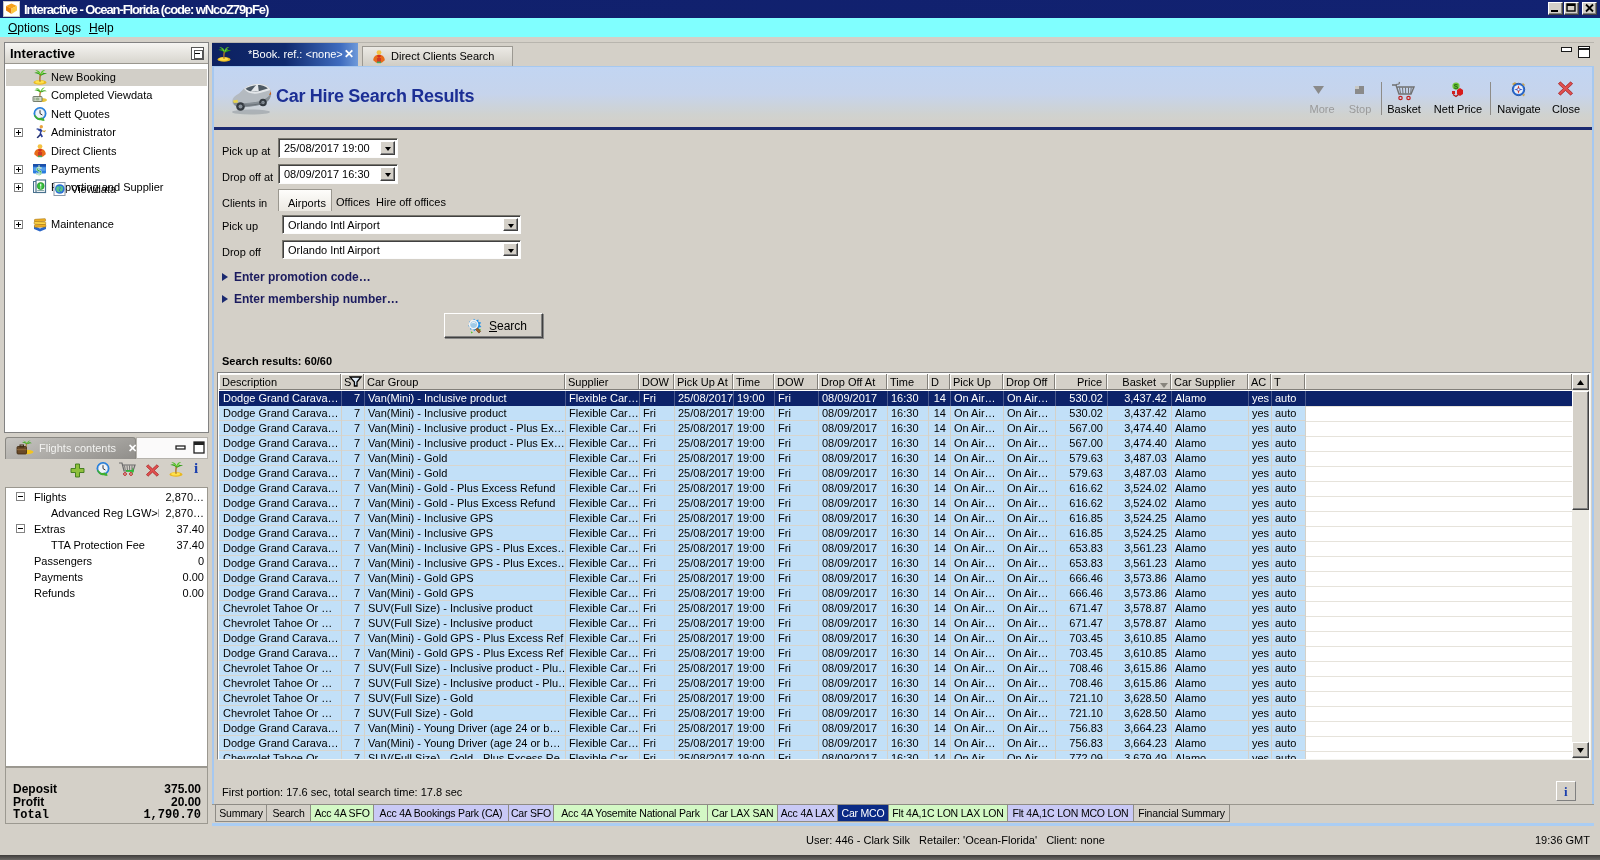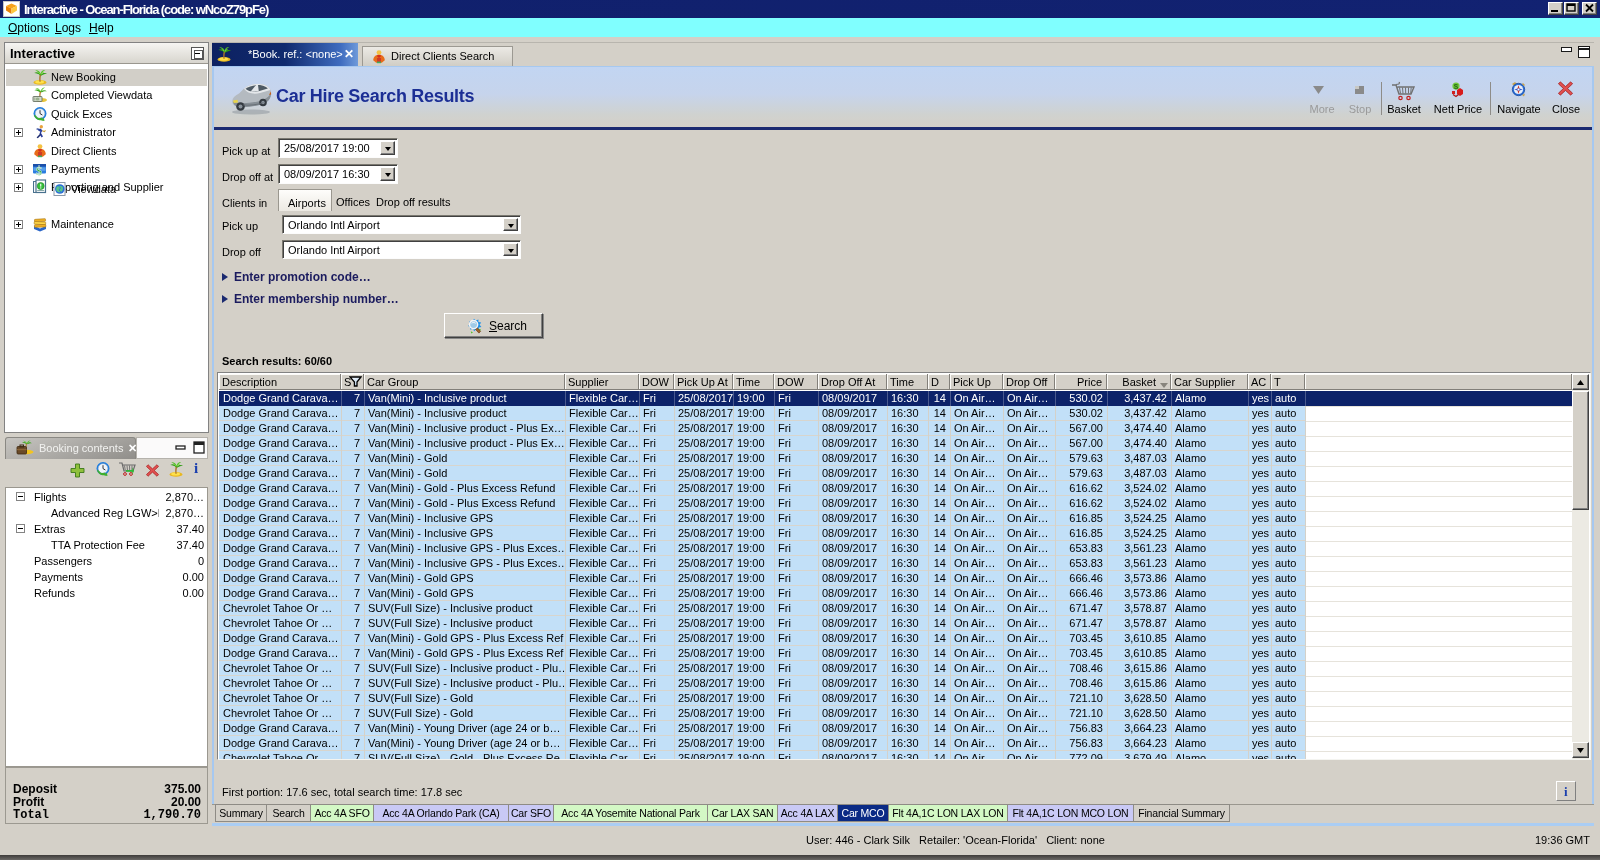--- a/index.html
+++ b/index.html
@@ -155,21 +155,21 @@
       <span class="lbl">Completed Viewdata</span>
     </div>
 <div class="trow abs" style="top:63px;">
       <span class="ico"><svg width="16" height="16" viewBox="0 0 16 16">
           <circle cx="8" cy="7.5" r="6.5" fill="#1e7de0"></circle>
           <circle cx="8" cy="7.5" r="4.8" fill="#eef4fb" stroke="#9ab" stroke-width="0.5"></circle>
           <path d="M8 4.2 L8 7.6 L10.4 9" stroke="#333" stroke-width="1" fill="none"></path>
           <path d="M2 9 C3 13 7 15.2 11 14 L10 11.5 C7.5 12.6 5 11.8 3.8 9.4 Z" fill="#3fb02c"></path>
           <path d="M12.5 15 L9.3 14.4 L11.8 11.7 Z" fill="#3fb02c"></path>
         </svg></span>
-      <span class="lbl">Quick Exces</span>
+      <span class="lbl">Nett Quotes</span>
     </div>
 <div class="trow abs" style="top:81px;">
       <div class="plusbox p"></div>
       <span class="ico"><svg width="16" height="16" viewBox="0 0 16 16">
           <circle cx="9.3" cy="2.8" r="1.7" fill="#e8a23c"></circle>
           <path d="M8.5 4.5 L10.5 6.5 L9 9 L11 12.5 L9.5 13.5 L7.5 9.8 L8.3 7.5 L6 6.8 Z" fill="#2b3f9e"></path>
           <path d="M8.5 5 L5 4.2 L4.2 5.2 L7.8 6.4 Z" fill="#30489c"></path>
           <path d="M8.6 9.3 L6.2 11.8 L4.6 13.6 L5.8 14.2 L8.8 11.2 Z" fill="#1b2a6e"></path>
           <path d="M10.2 6.8 L12.4 7.6 L13.5 6.4" stroke="#caa23c" stroke-width="1.1" fill="none"></path>
         </svg></span>
@@ -232,21 +232,21 @@
         <path d="M10.6 8 C10.5 6 10.7 4.8 11.2 3.2 L10.2 3 C9.6 4.9 9.6 6.4 9.8 8 Z" fill="#b07a2a"></path>
         <path d="M10.9 3.4 C9.2 1.8 7.4 1.5 5.9 2.4 C7.8 2.6 9.1 3.1 10.2 4 Z" fill="#3da51d"></path>
         <path d="M11 3.2 C10.1 1.4 8.5 0.5 6.8 0.7 C8.5 1.4 9.6 2.2 10.4 3.5 Z" fill="#59c62f"></path>
         <path d="M10.9 3.3 C11.4 1.3 12.8 0.2 14.5 0.4 C13 1.2 12 2.2 11.5 3.6 Z" fill="#59c62f"></path>
         <path d="M11 3.5 C12.7 2.1 14.5 2 15.8 3.2 C14 3 12.7 3.4 11.6 4.3 Z" fill="#3da51d"></path>
         <ellipse cx="11" cy="12" rx="6.5" ry="2.2" fill="#f2c421"></ellipse>
         <rect x="1" y="6.5" width="9.5" height="7.5" rx="1" fill="#6a4a28" stroke="#3e2a12" stroke-width="0.8"></rect>
         <rect x="4" y="5" width="3.5" height="2" fill="none" stroke="#3e2a12" stroke-width="1"></rect>
         <rect x="1" y="9" width="9.5" height="1.2" fill="#8a6436"></rect>
       </svg></span>
-    <span id="bctabtxt" class="abs">Booking contents</span>
+    <span id="bctabtxt" class="abs">Flights contents</span>
     <span id="bcx" class="abs">✕</span>
   </div>
 <div id="bcwhite" class="abs">
     <svg style="position:absolute;left:38px;top:5px;" width="12" height="10">
       <rect x="1" y="3" width="9" height="3" fill="#fff" stroke="#222" stroke-width="1.3"></rect>
     </svg>
     <svg style="position:absolute;left:56px;top:3px;" width="12" height="13">
       <rect x="1" y="1" width="10" height="11" fill="#fff" stroke="#222" stroke-width="1.3"></rect>
       <rect x="1" y="1" width="10" height="3" fill="#222"></rect>
     </svg>
@@ -442,21 +442,21 @@
 <span class="flabel abs" style="left:8px;top:104px;">Drop off at</span>
 <div class="combo abs" style="left:64px;top:97px;width:120px;height:20px;">
       <span class="txt">08/09/2017 16:30</span>
       <div class="drop" style="right:2px;height:14px;"></div>
     </div>
 <span class="flabel abs" style="left:8px;top:130px;">Clients in</span>
 <div class="abs" style="left:64px;top:122px;width:54px;height:22px;background:linear-gradient(#fefdfb,#ece9e2);border:1px solid #9a978f;border-bottom:none;">
       <span class="flabel abs" style="left:9px;top:7px;">Airports</span>
     </div>
 <span class="flabel abs" style="left:122px;top:129px;">Offices</span>
-<span class="flabel abs" style="left:162px;top:129px;">Drop off results</span>
+<span class="flabel abs" style="left:162px;top:129px;">Hire off offices</span>
 <span class="flabel abs" style="left:8px;top:153px;">Pick up</span>
 <div class="combo abs" style="left:68px;top:148px;width:239px;height:19px;">
       <span class="txt">Orlando Intl Airport</span>
       <div class="drop" style="right:2px;height:13px;"></div>
     </div>
 <span class="flabel abs" style="left:8px;top:179px;">Drop off</span>
 <div class="combo abs" style="left:68px;top:173px;width:239px;height:19px;">
       <span class="txt">Orlando Intl Airport</span>
       <div class="drop" style="right:2px;height:13px;"></div>
     </div>
@@ -1067,21 +1067,21 @@
 <div class="btab grey first abs" style="left:215px;top:804px;width:52px;">
     <span>Summary</span>
   </div>
 <div class="btab grey abs" style="left:267px;top:804px;width:44px;">
     <span>Search</span>
   </div>
 <div class="btab green abs" style="left:311px;top:804px;width:63px;">
     <span>Acc 4A SFO</span>
   </div>
 <div class="btab lav abs" style="left:374px;top:804px;width:135px;">
-    <span>Acc 4A Orlando Park (CA)</span>
+    <span>Acc 4A Bookings Park (CA)</span>
   </div>
 <div class="btab lav abs" style="left:509px;top:804px;width:45px;">
     <span>Car SFO</span>
   </div>
 <div class="btab green abs" style="left:554px;top:804px;width:154px;">
     <span>Acc 4A Yosemite National Park</span>
   </div>
 <div class="btab green abs" style="left:708px;top:804px;width:70px;">
     <span>Car LAX SAN</span>
   </div>

